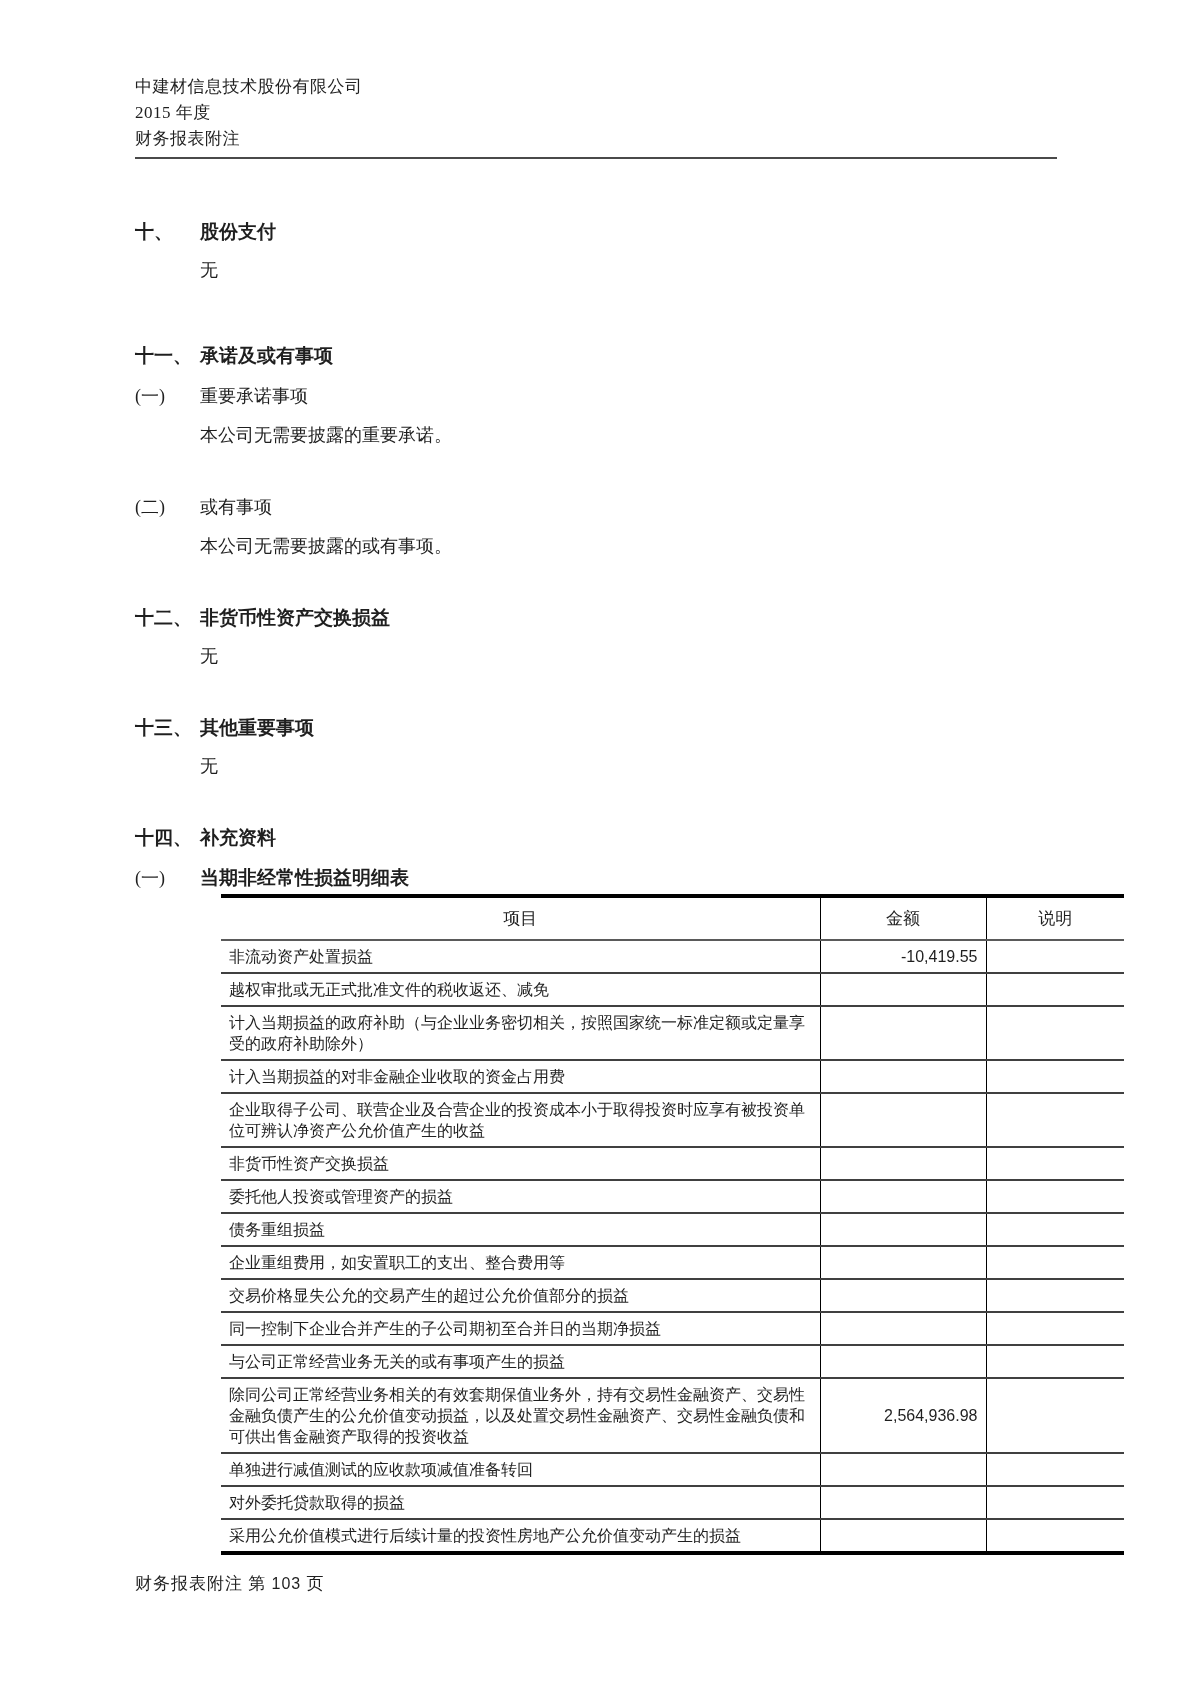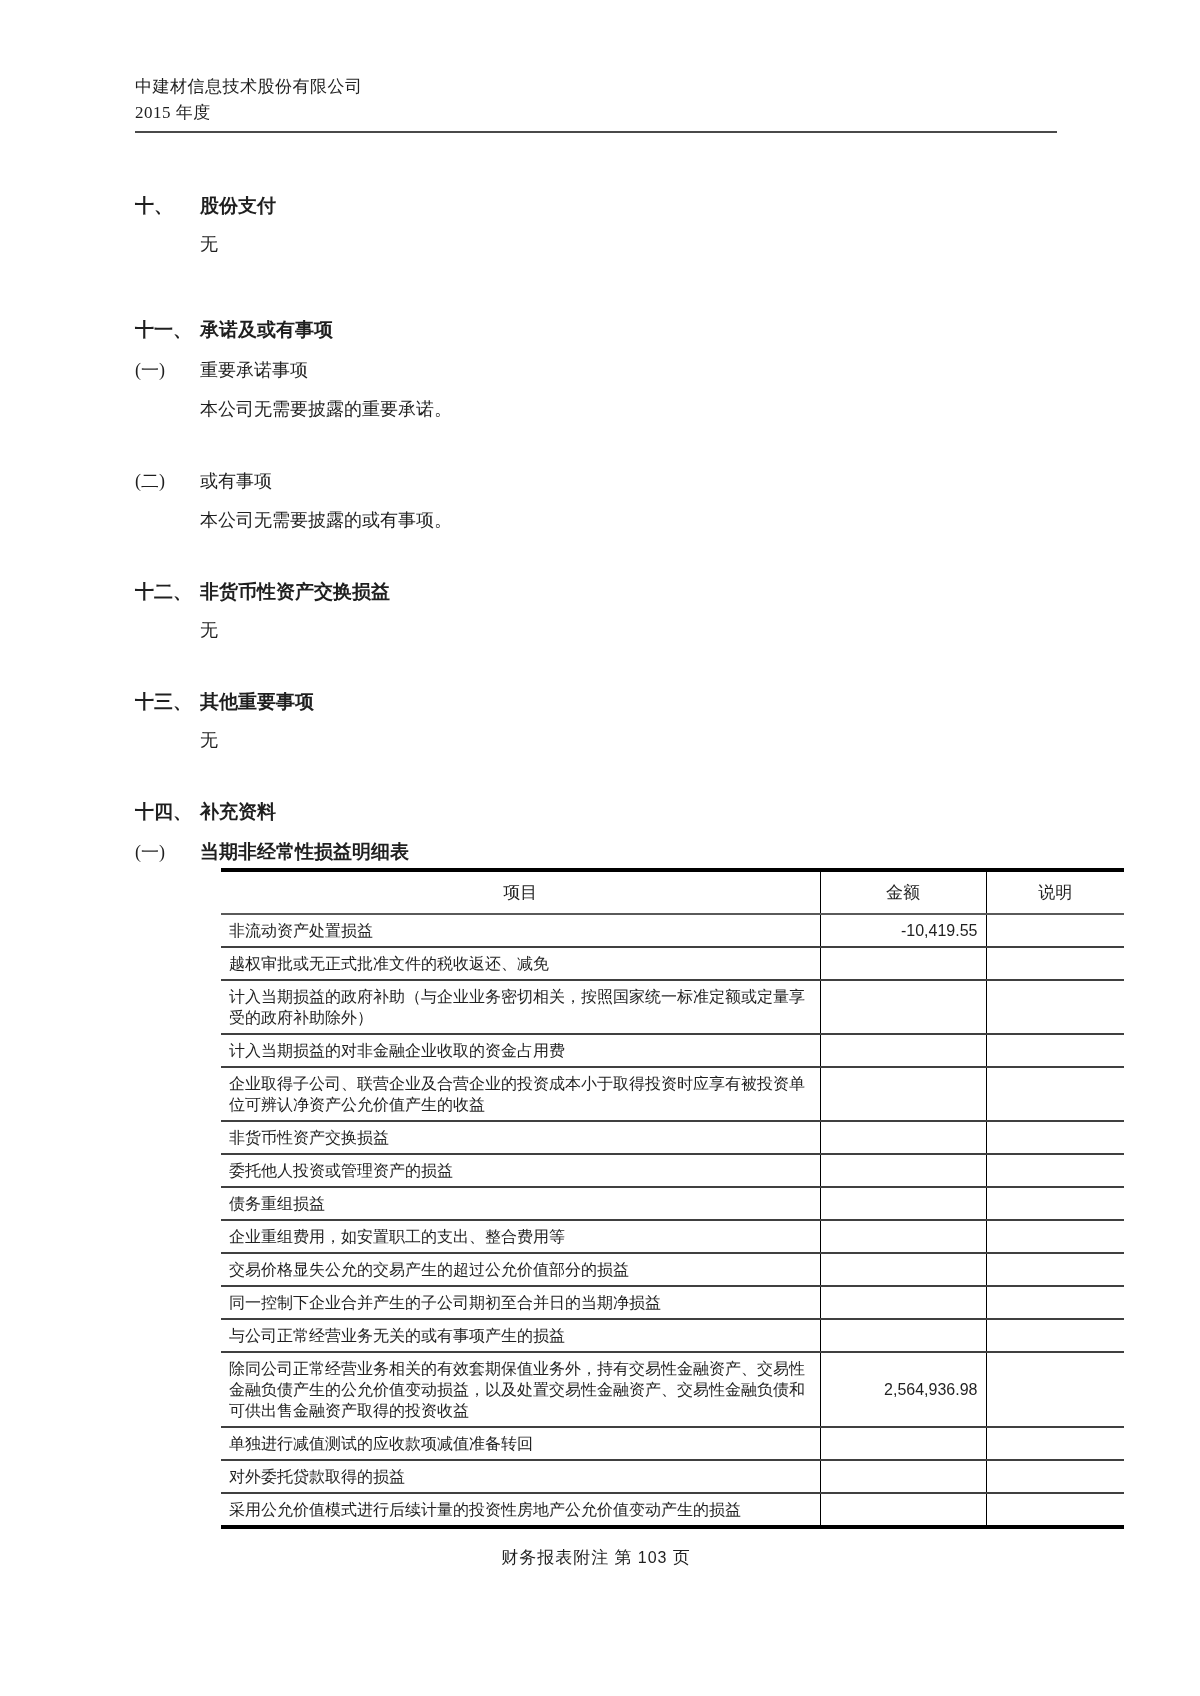--- a/index.html
+++ b/index.html
@@ -86,37 +86,38 @@
   td.td-amount {
     text-align: right;
     padding-right: 18px;
     font-family: "Liberation Sans", "DejaVu Sans", sans-serif;
     font-size: 15.5px;
   }
   td.td-note { }
   
   .page-footer {
     margin-top: 17px;
-    text-align: center;
+    text-align: left;
     font-size: 17px;
     letter-spacing: 1px;
   }
   .page-footer .page-num {
     font-family: "Liberation Sans", "DejaVu Sans", sans-serif;
     font-size: 16px;
   }
 </style>
 </head>
 <body>
 
 <div class="page">
 
   <div class="doc-header">
     <div>中建材信息技术股份有限公司</div>
     <div>2015 年度</div>
+    <div>财务报表附注</div>
     <div class="header-rule"></div>
   </div>
 
   <div class="sec-heading mt-sec">
     <span class="sec-num">十、</span>
     <span class="sec-title">股份支付</span>
   </div>
   <div class="sec-body mt-none">无</div>
 
   <div class="sec-heading mt-sec">

